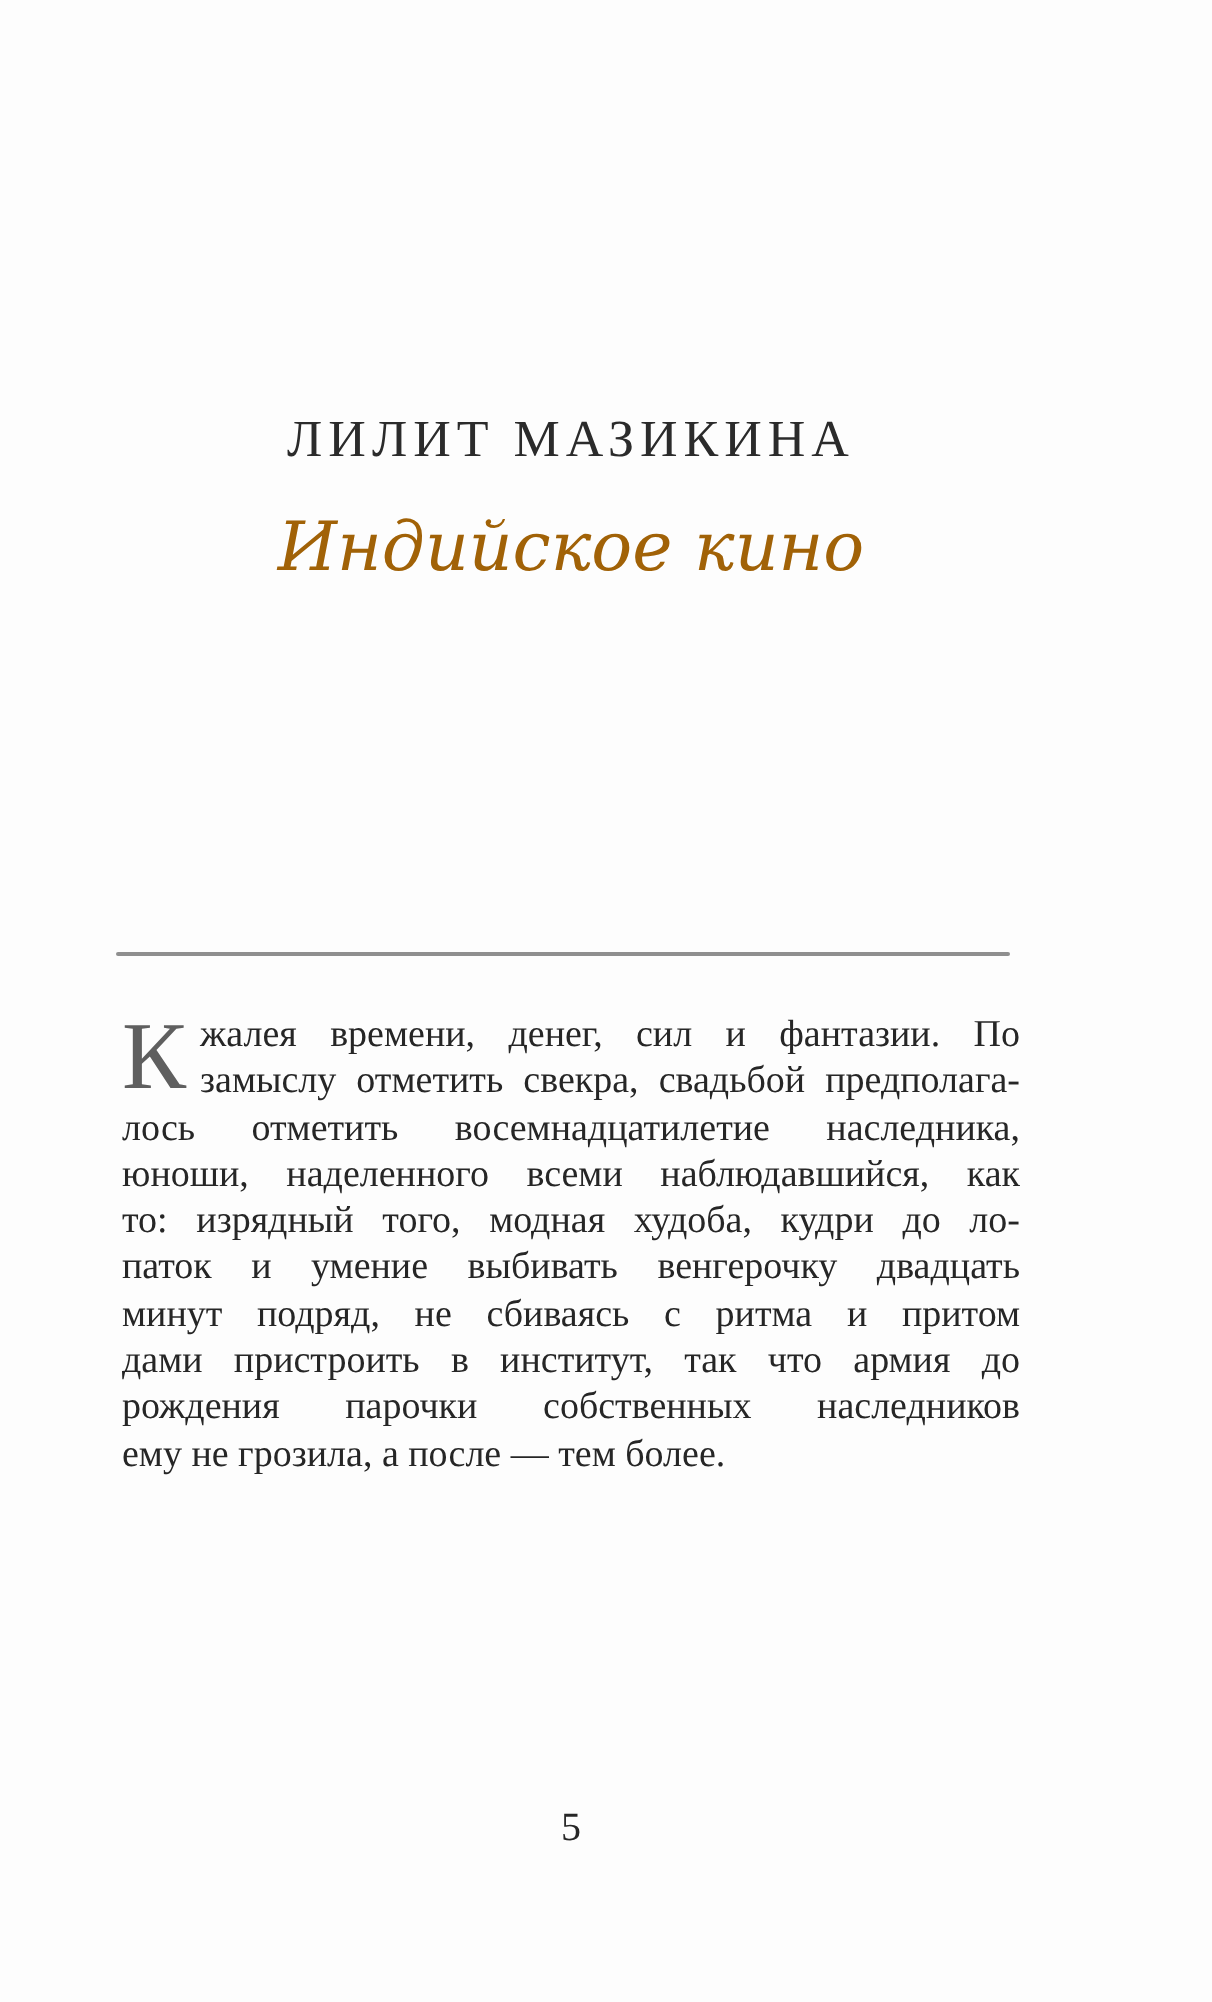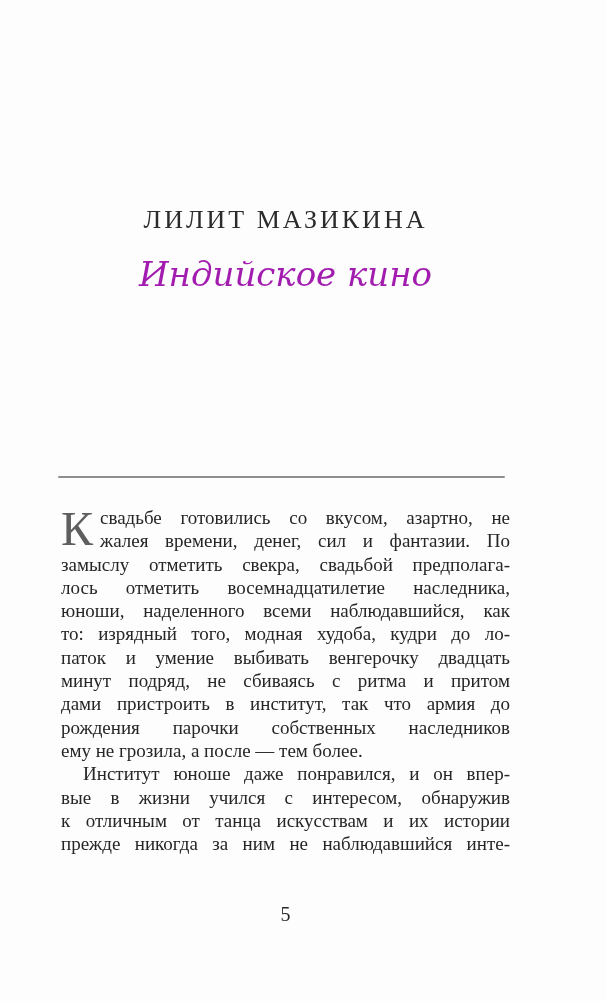--- a/index.html
+++ b/index.html
@@ -33,21 +33,21 @@
   .book-title {
     position: absolute;
     top: 254px;
     left: 61px;
     width: 449px;
     text-align: center;
     font-family: "DejaVu Serif", serif;
     font-style: italic;
     font-weight: 400;
     font-size: 34px;
-    color: #a21caf;
+    color: #a16207;
     white-space: nowrap;
   }
   .rule {
     position: absolute;
     top: 476px;
     left: 58px;
     width: 447px;
     height: 2px;
     background: var(--rule);
     border-radius: 1px;
@@ -98,35 +98,28 @@
 
   <div class="author">ЛИЛИТ МАЗИКИНА</div>
 
   <div class="book-title">Индийское кино</div>
 
   <div class="rule"></div>
 
   <div class="body-text">
     <div>
       <span class="dropcap">К</span>
-      <div class="line">свадьбе готовились со вкусом, азартно, не</div>
       <div class="line">жалея времени, денег, сил и фантазии. По</div>
       <div class="line">замыслу отметить свекра, свадьбой предполага-</div>
       <div class="line">лось отметить восемнадцатилетие наследника,</div>
       <div class="line">юноши, наделенного всеми наблюдавшийся, как</div>
       <div class="line">то: изрядный того, модная худоба, кудри до ло-</div>
       <div class="line">паток и умение выбивать венгерочку двадцать</div>
       <div class="line">минут подряд, не сбиваясь с ритма и притом</div>
       <div class="line">дами пристроить в институт, так что армия до</div>
       <div class="line">рождения парочки собственных наследников</div>
       <div class="line para-end">ему не грозила, а после — тем более.</div>
     </div>
-    <div>
-      <div class="line indent">Институт юноше даже понравился, и он впер-</div>
-      <div class="line">вые в жизни учился с интересом, обнаружив</div>
-      <div class="line">к отличным от танца искусствам и их истории</div>
-      <div class="line">прежде никогда за ним не наблюдавшийся инте-</div>
-    </div>
   </div>
 
   <div class="pageno">5</div>
 
 </div>
 
 </body></html>

